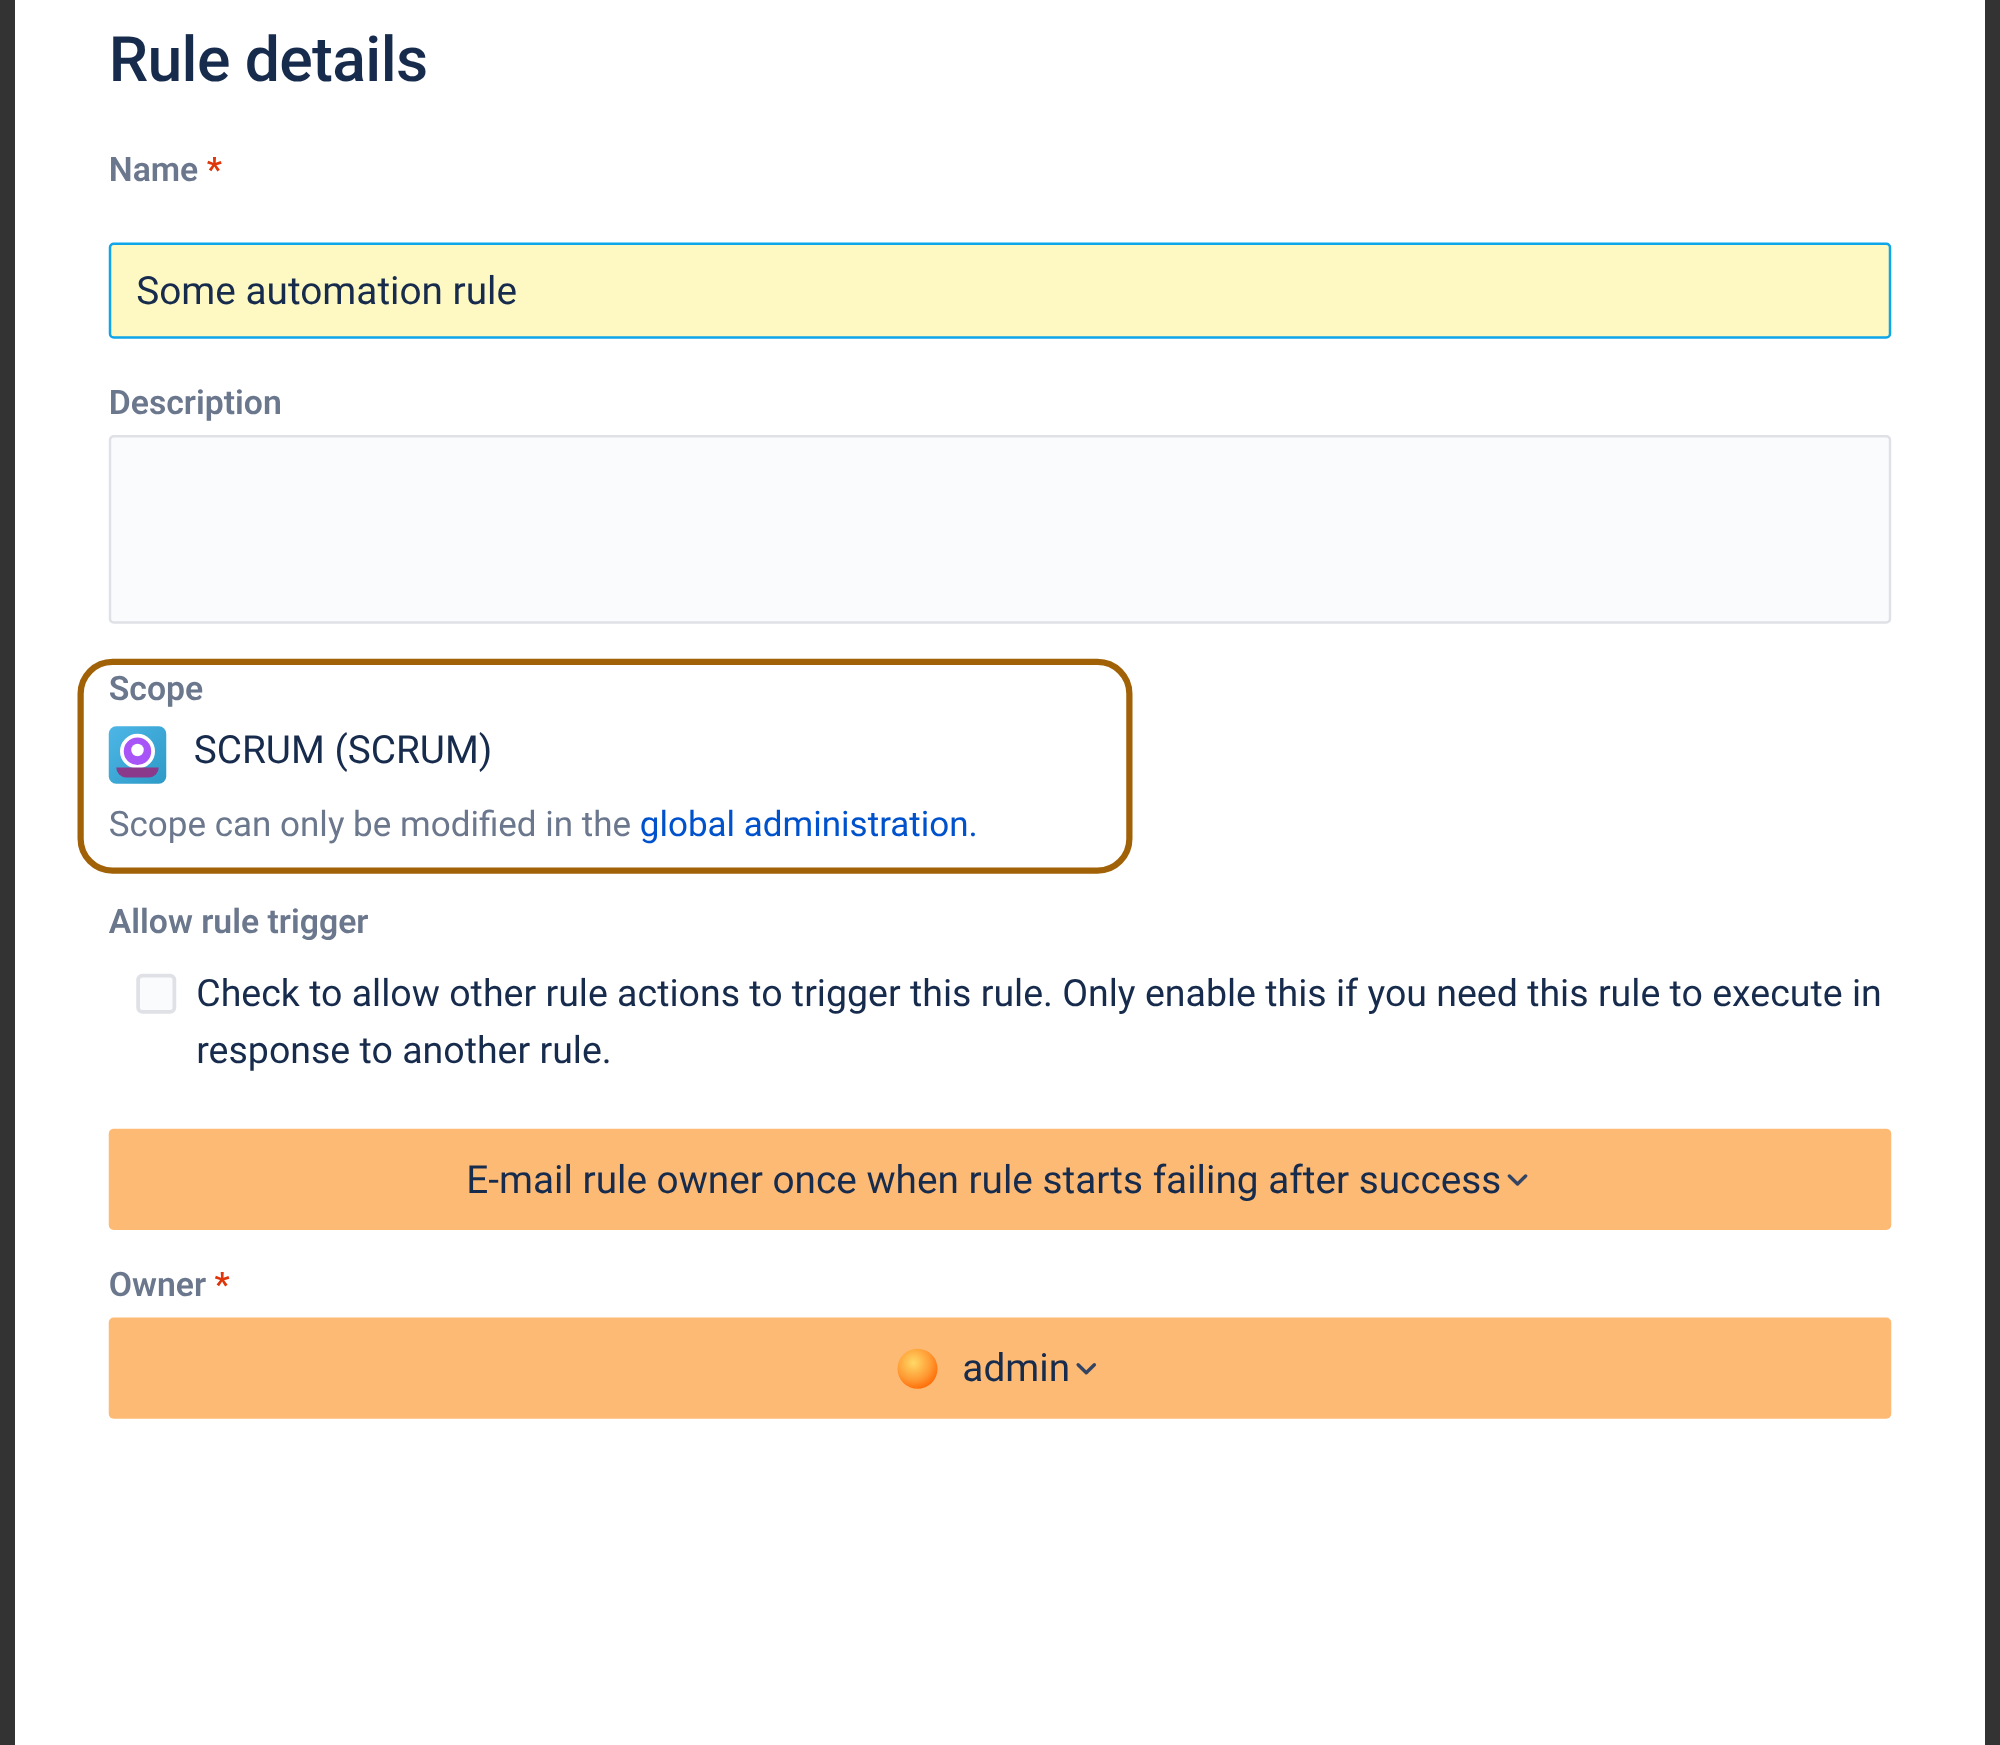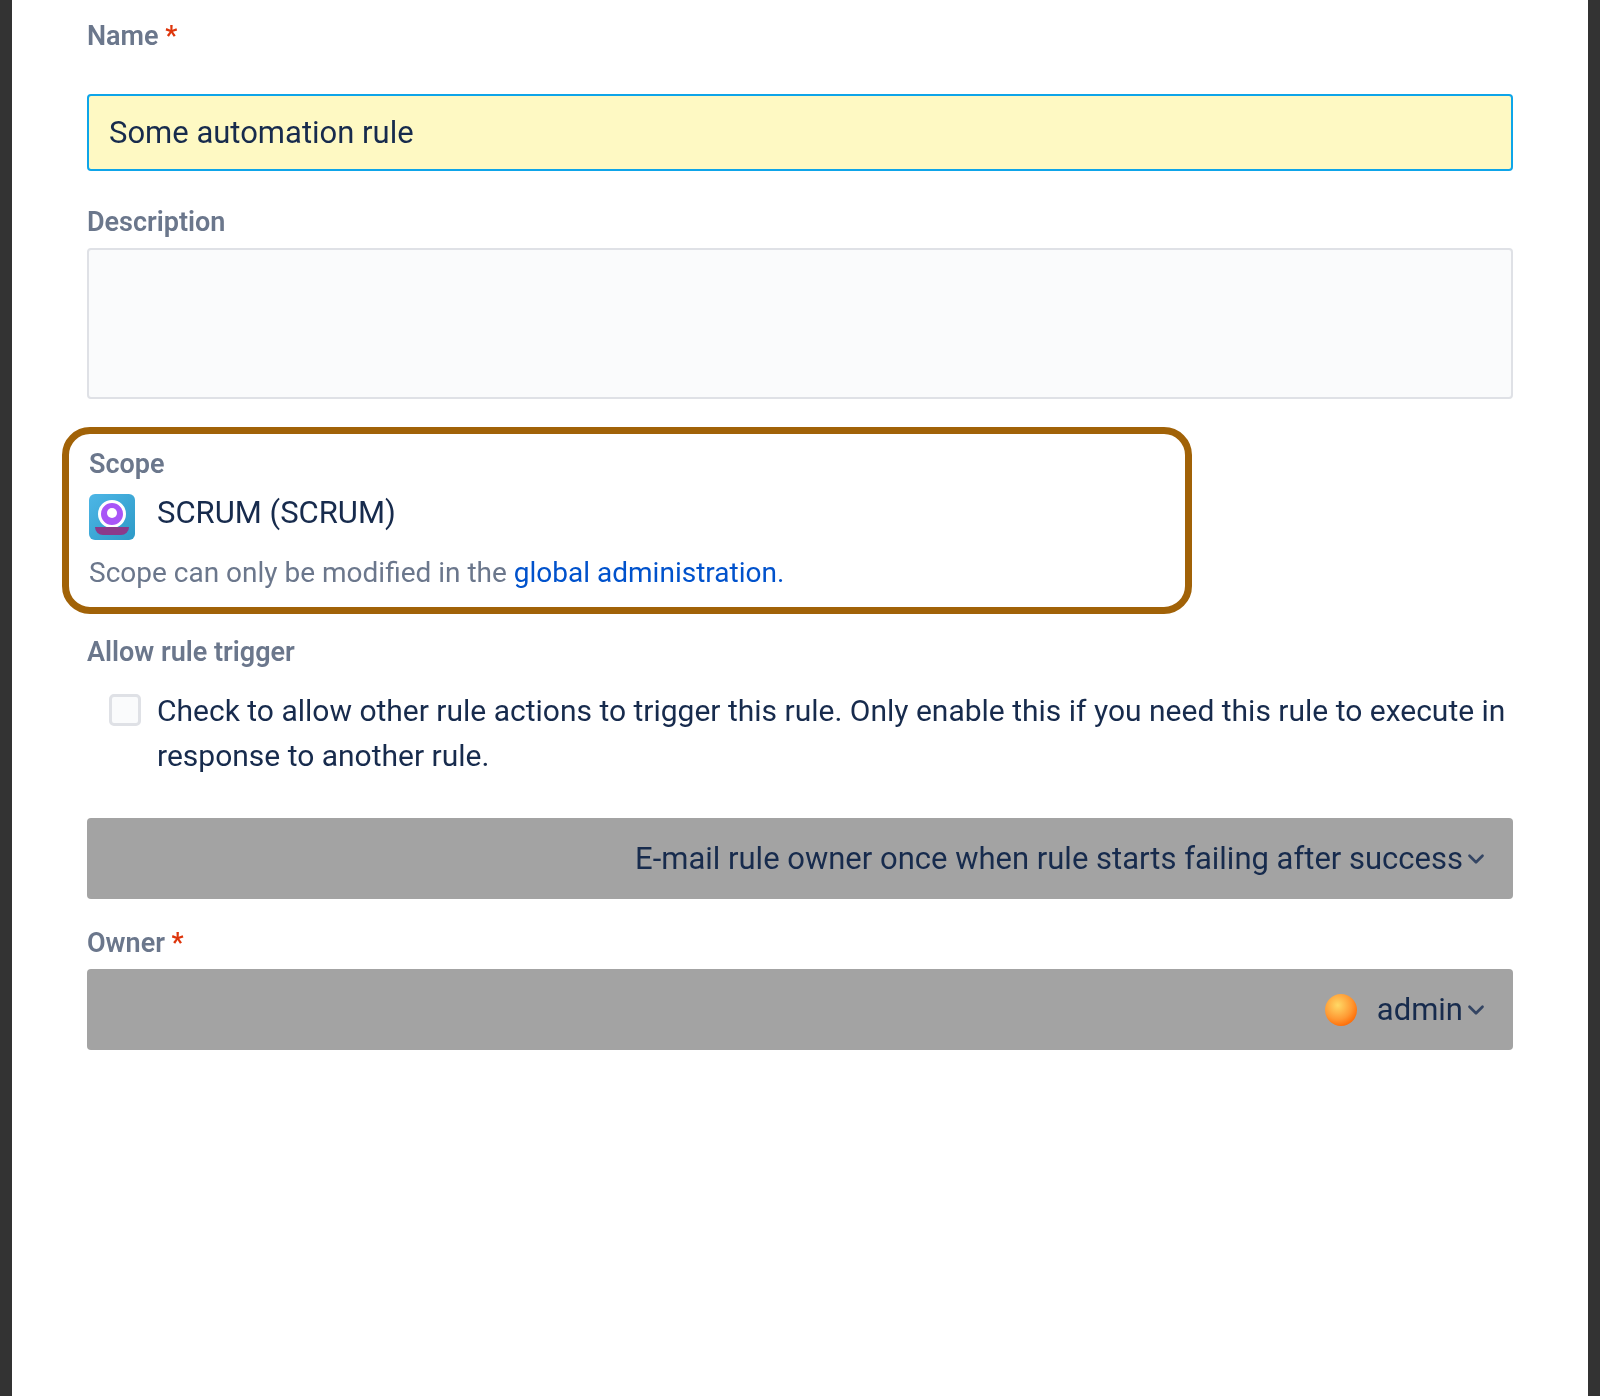--- a/index.html
+++ b/index.html
@@ -59,27 +59,27 @@
       background: #fafbfc;
       border: 2px solid #dfe1e6;
       border-radius: 4px;
       font-family: inherit;
       resize: none;
     }
     .field-group {
       margin-bottom: 35px;
     }
     .scope-section {
-      border: 7px solid #a16207;
+      border: 5px solid #a16207;
       border-radius: 28px;
-      padding: 14px 20px 18px 20px;
+      padding: 3px 20px 18px 20px;
       margin-left: -25px;
       margin-right: 0;
       margin-bottom: 22px;
-      width: 1130px;
+      width: 844px;
     }
     .scope-project-row {
       display: flex;
       align-items: flex-start;
       margin-top: 14px;
       margin-bottom: 16px;
     }
     .project-avatar {
       width: 46px;
       height: 46px;
@@ -152,25 +152,25 @@
       cursor: pointer;
     }
     .checkbox-label {
       font-size: 30px;
       color: #172b4d;
       line-height: 1.5;
     }
     .select-box {
       width: 100%;
       padding: 22px 24px;
-      background: #a3a3a3;
+      background: #fdba74;
       border-radius: 4px;
       display: flex;
       align-items: center;
-      justify-content: flex-end;
+      justify-content: center;
       cursor: pointer;
     }
     .select-text {
       font-size: 31px;
       color: #172b4d;
     }
     .select-with-avatar {
       display: flex;
       align-items: center;
       gap: 20px;
@@ -191,20 +191,21 @@
       flex-shrink: 0;
     }
     .section-margin {
       margin-bottom: 28px;
     }
   </style>
 </head>
 <body>
 
 <div class="outer-frame">
+  <h1 class="page-title">Rule details</h1>
 
   <div class="field-group">
     <label class="field-label">
       <span>Name</span>
       <span class="required-asterisk">*</span>
     </label>
     <input type="text" class="text-input" value="Some automation rule" style="">
   </div>
 
   <div class="field-group" style="margin-bottom:24px;">

